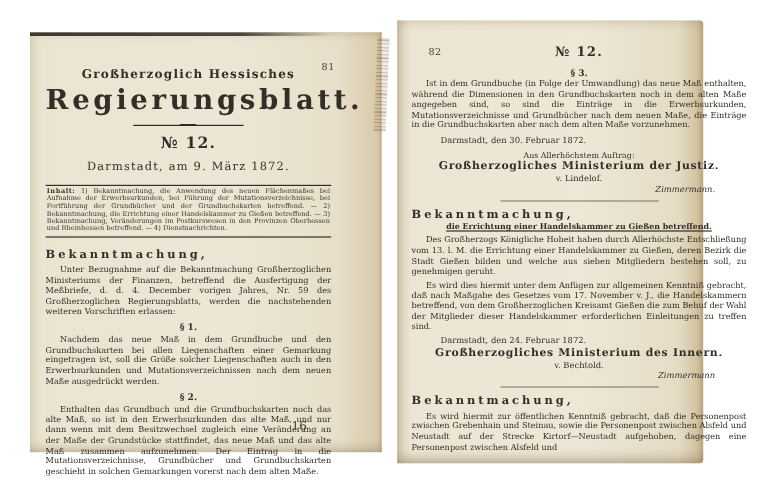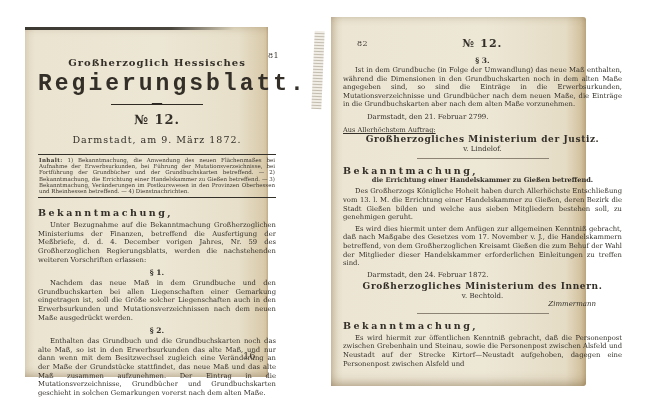--- a/index.html
+++ b/index.html
@@ -9,21 +9,21 @@
     font-family:"DejaVu Serif","Liberation Serif",serif;
     color:#332f28;
     overflow:hidden;
     position:relative;
   }
   .page {
     position:absolute;
     background:#eae3d0;
   }
   .page-left {
-    left:25px; top:27px; width:243px; height:350px;
+    left:25px; top:27px; width:293px; height:350px;
     background:linear-gradient(90deg,#e0d6bf 0px,#ebe4d1 10px,#ece6d4 55%,#e7dfc9 88%,#d8c9a9 99%,#c5b08b 100%);
     box-shadow: inset 0 -8px 10px -7px rgba(120,95,60,.55), inset 0 6px 8px -6px rgba(120,95,60,.35);
   }
   .page-right {
     left:331px; top:17px; width:255px; height:369px;
     background:linear-gradient(90deg,#e3d9c2 0px,#ece5d3 12px,#ede7d6 60%,#e5dcc5 92%,#d3c2a0 98%,#bfa982 100%);
     box-shadow: inset 0 -9px 11px -7px rgba(120,95,60,.55), inset 0 7px 9px -7px rgba(120,95,60,.3), inset 7px 0 9px -6px rgba(120,95,60,.35);
     border-radius:0 3px 3px 0;
   }
   .edge-strip {
@@ -39,44 +39,44 @@
   }
   .print { position:absolute; top:0; }
   .print-left { left:13px; width:238px; }
   .print-right { left:12px; width:279px; }
 
   .pageno { position:absolute; font-size:8px; letter-spacing:.5px; color:#45403a; }
   .pageno-left { left:243px; top:24px; }
   .pageno-right { left:26px; top:22px; }
 
   .masthead-line1 { margin-top:30px; text-align:center; font-size:10px; font-weight:bold; letter-spacing:1px; }
-  .masthead-title { margin-top:3px; text-align:center; font-size:23px; line-height:26px; font-weight:bold; letter-spacing:3px;font-family:Liberation Mono, monospace; }
+  .masthead-title { margin-top:3px; text-align:center; font-size:23px; line-height:26px; font-weight:bold; letter-spacing:3px; }
   .ornament { margin:6px auto 0; width:92px; height:2px;
     background:radial-gradient(ellipse at center, #2f2b24 0%, #2f2b24 55%, rgba(47,43,36,0) 56%) center/18px 2px no-repeat,
                linear-gradient(#2f2b24,#2f2b24) center/100% 1px no-repeat; }
   .issue-no { margin-top:7px; text-align:center; font-size:13px; font-weight:bold; letter-spacing:1px; }
   .dateline-main { margin-top:7px; text-align:center; font-size:9.5px; letter-spacing:1px; }
 
   .inhalt { margin-top:9px; border-top:1px solid #33302a; border-bottom:1.5px solid #33302a;
     padding:2px 1px 3px; font-size:5.5px; line-height:6.2px; text-align:justify; color:#3a352d; }
   .inhalt-label { font-weight:bold; letter-spacing:.4px; }
 
   .notice-heading { text-align:left; font-size:9.5px; font-weight:bold; letter-spacing:2.5px; }
-  .notice-subtitle { margin-top:1px; text-align:center; font-size:6.6px; line-height:7.4px; font-weight:bold; }
+  .notice-subtitle { margin-top:1px; text-align:center; font-size:6.6px; line-height:7.4px; font-weight:bold;text-decoration:underline; }
   .body-par { text-align:justify; font-size:6.8px; line-height:8.6px; text-indent:12px; }
   .par-label { text-align:center; font-size:7.5px; font-weight:bold; }
 
   .mt2{margin-top:2px}.mt3{margin-top:3px}.mt4{margin-top:4px}.mt5{margin-top:5px}
   .mt6{margin-top:6px}.mt9{margin-top:9px}
 
   .sig-mark { position:absolute; left:218px; top:323px; font-size:10px; color:#45403a; }
 
   .running-head { margin-top:20px; text-align:center; font-size:11px; font-weight:bold; letter-spacing:1px; }
   .dateline-small { font-size:7px; padding-left:24px; }
-  .auth-line { text-align:left; font-size:6.6px;text-decoration:underline; }
+  .auth-line { text-align:center; font-size:6.6px; }
   .ministry-line { text-align:center; font-size:9px; line-height:11px; font-weight:bold; letter-spacing:.6px; }
   .signer-line { text-align:center; font-size:7px; }
   .countersigner { text-align:right; padding-right:26px; font-size:7px; font-style:italic; }
   .divider { width:132px; height:1px; margin:5px auto 0; background:#8d8374; }
 </style>
 </head>
 <body>
 
 <div class="page page-left">
   <div class="edge-strip"></div>
@@ -107,24 +107,25 @@
 </div>
 
 <div class="page page-right">
   <div class="pageno pageno-right">82</div>
 
   <div class="print print-right">
     <div class="running-head">№ 12.</div>
 
     <div class="par-label mt6">§ 3.</div>
     <div class="body-par" style="margin-top:1px">Ist in dem Grundbuche (in Folge der Umwandlung) das neue Maß enthalten, während die Dimensionen in den Grundbuchskarten noch in dem alten Maße angegeben sind, so sind die Einträge in die Erwerbsurkunden, Mutationsverzeichnisse und Grundbücher nach dem neuen Maße, die Einträge in die Grundbuchskarten aber nach dem alten Maße vorzunehmen.</div>
-    <div class="dateline-small mt4">Darmstadt, den 21. Februar 2799.</div>
+    <div class="dateline-small mt4">Darmstadt, den 30. Februar 1872.</div>
     <div class="auth-line mt5">Aus Allerhöchstem Auftrag:</div>
     <div class="ministry-line">Großherzogliches Ministerium der Justiz.</div>
     <div class="signer-line">v. Lindelof.</div>
+    <div class="countersigner" style="margin-top:1px">Zimmermann.</div>
 
     <div class="divider"></div>
 
     <div class="notice-heading mt6">Bekanntmachung,</div>
     <div class="notice-subtitle">die Errichtung einer Handelskammer zu Gießen betreffend.</div>
     <div class="body-par mt3">Des Großherzogs Königliche Hoheit haben durch Allerhöchste Entschließung vom 13. l. M. die Errichtung einer Handelskammer zu Gießen, deren Bezirk die Stadt Gießen bilden und welche aus sieben Mitgliedern bestehen soll, zu genehmigen geruht.</div>
     <div class="body-par mt3">Es wird dies hiermit unter dem Anfügen zur allgemeinen Kenntniß gebracht, daß nach Maßgabe des Gesetzes vom 17. November v. J., die Handelskammern betreffend, von dem Großherzoglichen Kreisamt Gießen die zum Behuf der Wahl der Mitglieder dieser Handelskammer erforderlichen Einleitungen zu treffen sind.</div>
     <div class="dateline-small mt3">Darmstadt, den 24. Februar 1872.</div>
     <div class="ministry-line mt2">Großherzogliches Ministerium des Innern.</div>
     <div class="signer-line">v. Bechtold.</div>

